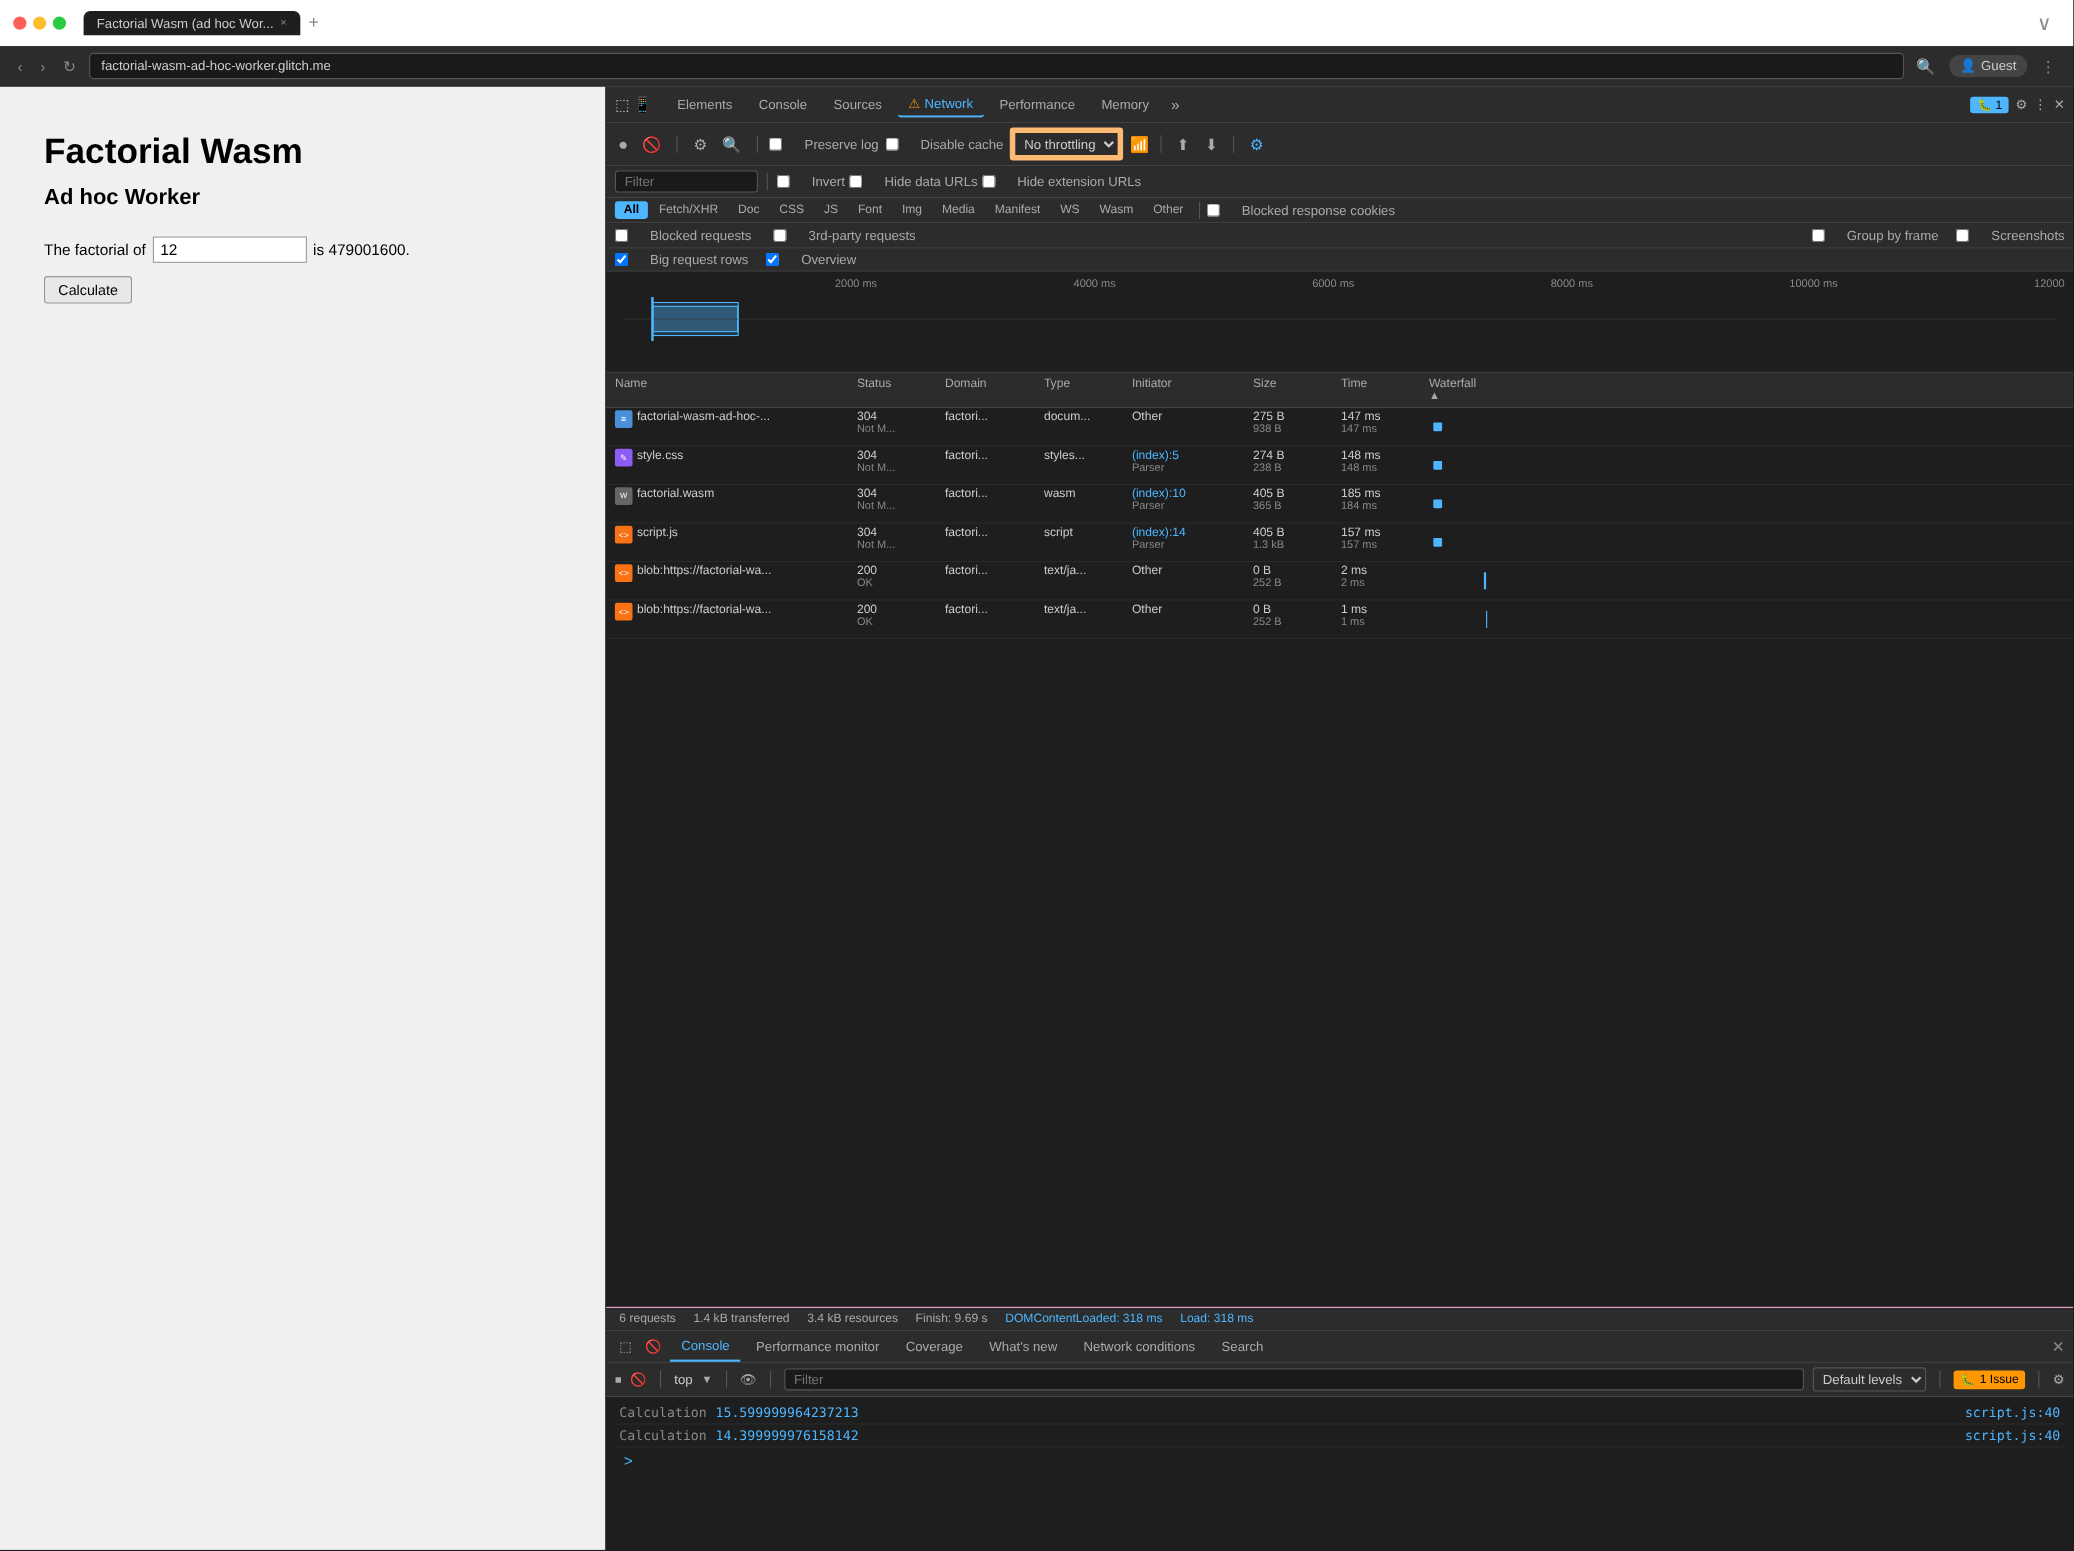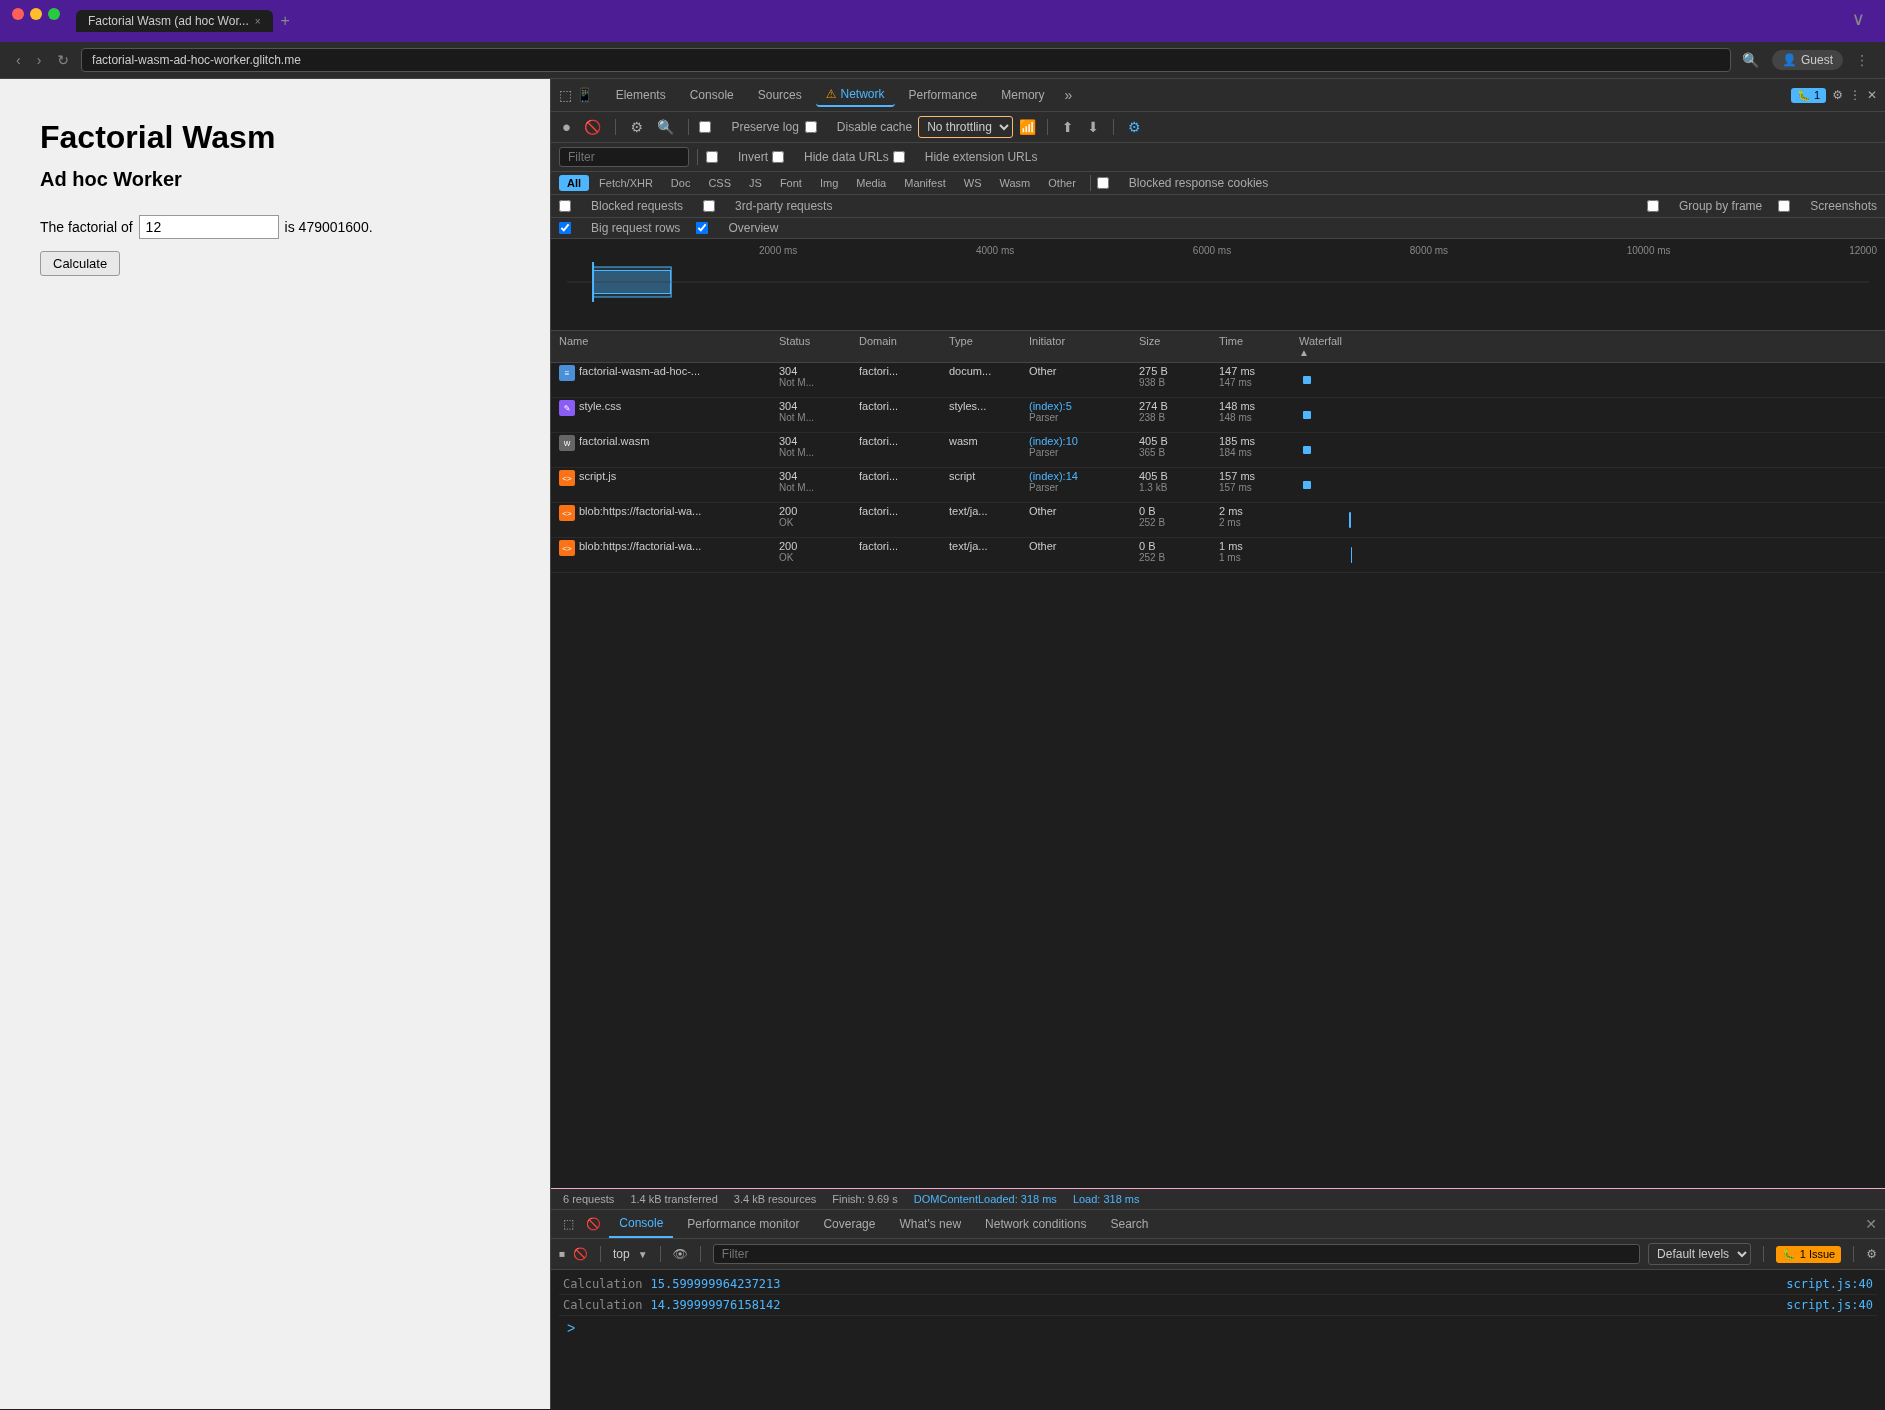--- a/index.html
+++ b/index.html
@@ -14,24 +14,24 @@
     }
 
     
     .browser-chrome {
       background: #2c2c2c;
       border-bottom: 1px solid #444;
     }
 
     .title-bar {
       display: flex;
-      align-items: flex-start;
+      align-items: center;
       padding: 8px 12px;
       gap: 8px;
-      background: #4c1d95;
+      background: #ffffff;
     }
 
     .traffic-lights {
       display: flex;
       gap: 6px;
       align-items: center;
     }
 
     .traffic-light {
       width: 12px;
@@ -252,21 +252,21 @@
       cursor: pointer;
     }
 
     .checkbox-label input[type="checkbox"] {
       width: 12px;
       height: 12px;
     }
 
     .throttle-select {
       background: #2c2c2c;
-      border: 1px solid #fdba74;
+      border: 5px solid #fdba74;
       color: #ccc;
       font-size: 12px;
       padding: 2px 4px;
       border-radius: 3px;
     }
 
     
     .filter-row {
       display: flex;
       align-items: center;

